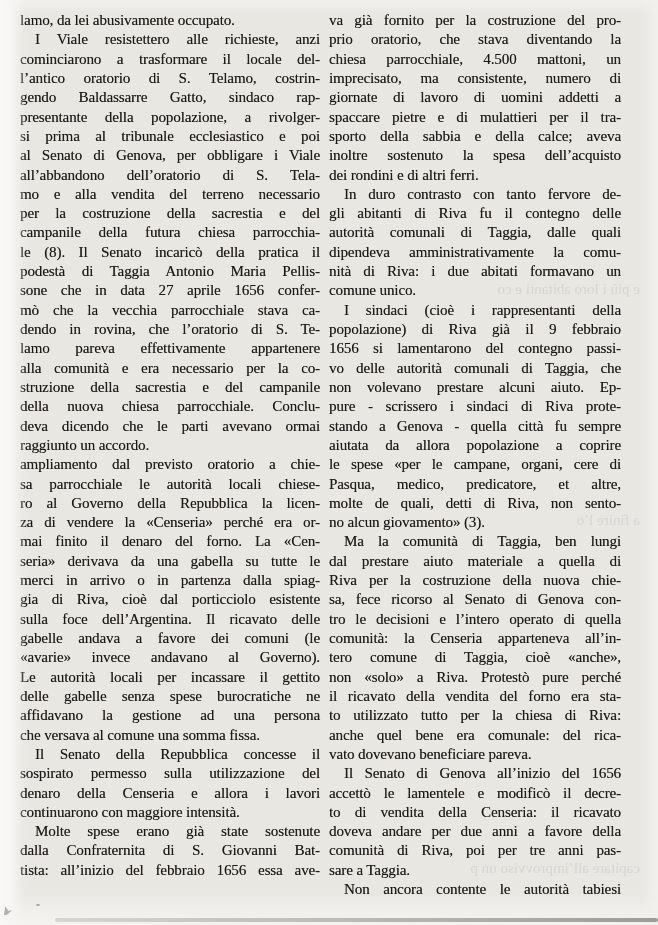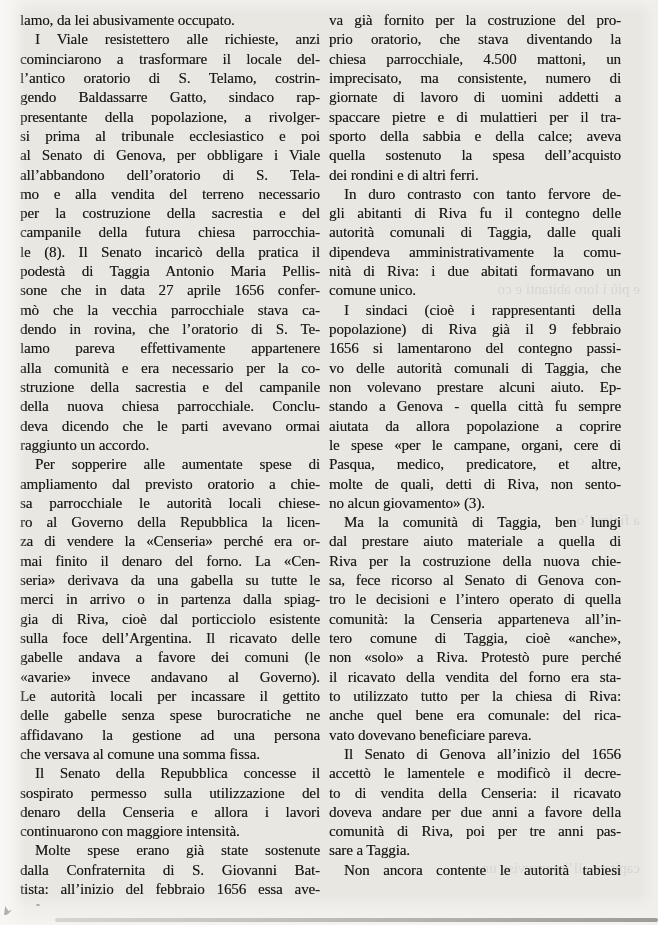--- a/index.html
+++ b/index.html
@@ -128,21 +128,20 @@
         <div class="ln">mò che la vecchia parrocchiale stava ca-</div>
         <div class="ln">dendo in rovina, che l’oratorio di S. Te-</div>
         <div class="ln">lamo pareva effettivamente appartenere</div>
         <div class="ln">alla comunità e era necessario per la co-</div>
         <div class="ln">struzione della sacrestia e del campanile</div>
         <div class="ln">della nuova chiesa parrocchiale. Conclu-</div>
         <div class="ln">deva dicendo che le parti avevano ormai</div>
         <div class="ln ln-end">raggiunto un accordo.</div>
       </div>
       <div class="para">
-        <div class="ln ln-indent">Per sopperire alle aumentate spese di</div>
         <div class="ln">ampliamento dal previsto oratorio a chie-</div>
         <div class="ln">sa parrocchiale le autorità locali chiese-</div>
         <div class="ln">ro al Governo della Repubblica la licen-</div>
         <div class="ln">za di vendere la «Censeria» perché era or-</div>
         <div class="ln">mai finito il denaro del forno. La «Cen-</div>
         <div class="ln">seria» derivava da una gabella su tutte le</div>
         <div class="ln">merci in arrivo o in partenza dalla spiag-</div>
         <div class="ln">gia di Riva, cioè dal porticciolo esistente</div>
         <div class="ln">sulla foce dell’Argentina. Il ricavato delle</div>
         <div class="ln">gabelle andava a favore dei comuni (le</div>
@@ -166,37 +165,38 @@
     </div>
   <div class="col col-right" id="col-1">
       <div class="para">
         <div class="ln">va già fornito per la costruzione del pro-</div>
         <div class="ln">prio oratorio, che stava diventando la</div>
         <div class="ln">chiesa parrocchiale, 4.500 mattoni, un</div>
         <div class="ln">imprecisato, ma consistente, numero di</div>
         <div class="ln">giornate di lavoro di uomini addetti a</div>
         <div class="ln">spaccare pietre e di mulattieri per il tra-</div>
         <div class="ln">sporto della sabbia e della calce; aveva</div>
-        <div class="ln">quella sostenuto la spesa dell’acquisto</div>
+        <div class="ln">inoltre sostenuto la spesa dell’acquisto</div>
         <div class="ln ln-end">dei rondini e di altri ferri.</div>
       </div>
       <div class="para">
         <div class="ln ln-indent">In duro contrasto con tanto fervore de-</div>
         <div class="ln">gli abitanti di Riva fu il contegno delle</div>
         <div class="ln">autorità comunali di Taggia, dalle quali</div>
         <div class="ln">dipendeva amministrativamente la comu-</div>
         <div class="ln">nità di Riva: i due abitati formavano un</div>
         <div class="ln ln-end">comune unico.</div>
       </div>
       <div class="para">
         <div class="ln ln-indent">I sindaci (cioè i rappresentanti della</div>
         <div class="ln">popolazione) di Riva già il 9 febbraio</div>
         <div class="ln">1656 si lamentarono del contegno passi-</div>
         <div class="ln">vo delle autorità comunali di Taggia, che</div>
         <div class="ln">non volevano prestare alcuni aiuto. Ep-</div>
+        <div class="ln">pure - scrissero i sindaci di Riva prote-</div>
         <div class="ln">stando a Genova - quella città fu sempre</div>
         <div class="ln">aiutata da allora popolazione a coprire</div>
         <div class="ln">le spese «per le campane, organi, cere di</div>
         <div class="ln">Pasqua, medico, predicatore, et altre,</div>
         <div class="ln">molte de quali, detti di Riva, non sento-</div>
         <div class="ln ln-end">no alcun giovamento» (3).</div>
       </div>
       <div class="para">
         <div class="ln ln-indent">Ma la comunità di Taggia, ben lungi</div>
         <div class="ln">dal prestare aiuto materiale a quella di</div>

